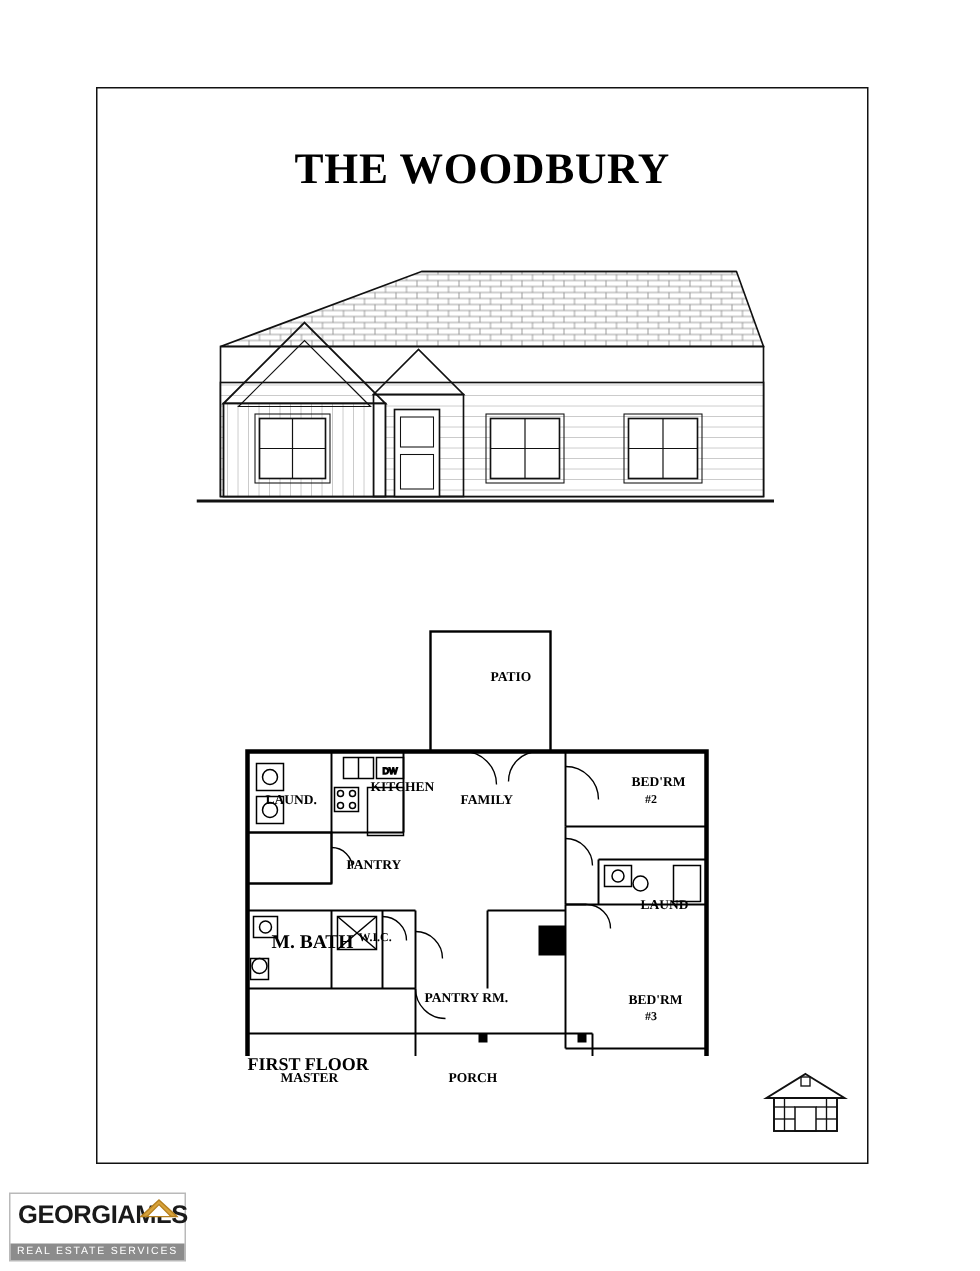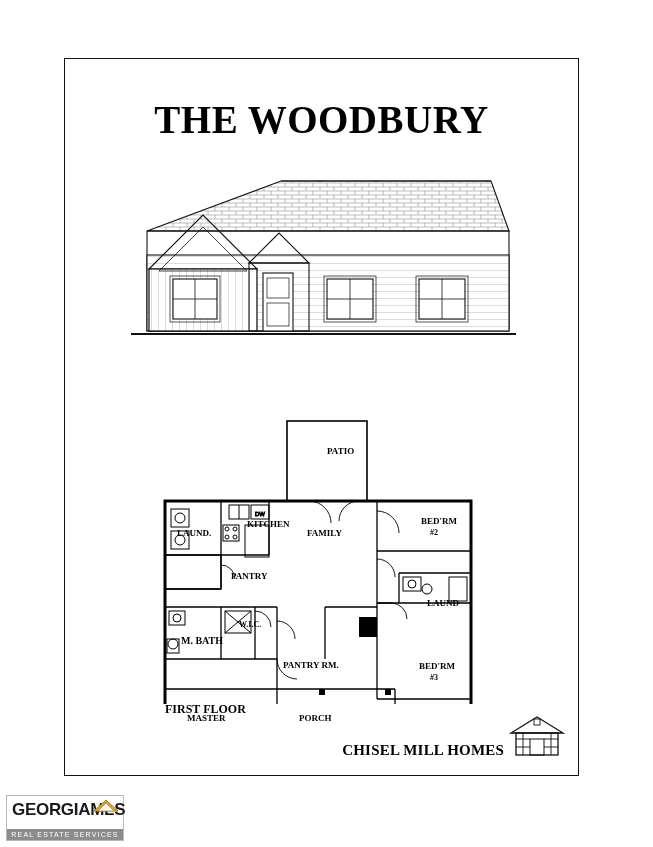--- a/index.html
+++ b/index.html
@@ -29,21 +29,21 @@
 
   
   #plan-title {
     position: absolute;
     left: 0;
     top: 38px;
     width: 100%;
     text-align: center;
     font-family: "Liberation Serif", serif;
     font-weight: bold;
-    font-size: 39px;
+    font-size: 29px;
     letter-spacing: 0.5px;
     color: #000;
   }
 
   
   #elevation {
     position: absolute;
     left: 66px;
     top: 100px;
     width: 385px;
@@ -301,33 +301,32 @@
     </svg>
 
     <div class="room-label" style="left:168px;top:88px;font-size:9px;">PATIO</div>
     <div class="room-label" style="left:18px;top:170px;font-size:9px;">LAUND.</div>
     <div class="room-label" style="left:88px;top:161px;font-size:9px;">KITCHEN</div>
     <div class="room-label" style="left:25px;top:213px;font-size:9px;padding-left:47px;">PANTRY</div>
     <div class="room-label" style="left:148px;top:170px;font-size:9px;">FAMILY</div>
     <div class="room-label" style="left:262px;top:158px;font-size:9px;">BED'RM</div>
     <div class="room-label" style="left:271px;top:170px;font-size:8px;">#2</div>
     <div class="room-label" style="left:268px;top:240px;font-size:9px;">LAUND</div>
-    <div class="room-label" style="left:22px;top:262px;font-size:10px;margin-top:15px;">M. BATH</div>
+    <div class="room-label" style="left:22px;top:262px;font-size:13px;">M. BATH</div>
     <div class="room-label" style="left:80px;top:262px;font-size:8px;">W.I.C.</div>
     <div class="room-label" style="left:124px;top:302px;font-size:9px;">PANTRY RM.</div>
     <div class="room-label" style="left:260px;top:303px;font-size:9px;">BED'RM</div>
     <div class="room-label" style="left:271px;top:315px;font-size:8px;">#3</div>
     <div class="room-label" style="left:28px;top:355px;font-size:9px;">MASTER</div>
     <div class="room-label" style="left:140px;top:355px;font-size:9px;">PORCH</div>
   </div>
 
   <div id="first-floor-label">FIRST FLOOR</div>
 
   <div id="builder-block">
-    <div id="builder-name">CHISEL MILL HOMES</div>
     <div>
       <svg width="58" height="44" viewBox="0 0 58 44" xmlns="http://www.w3.org/2000/svg">
         <polygon points="29,2 55,18 3,18" fill="none" stroke="#111" stroke-width="1.3"></polygon>
         <rect x="8" y="18" width="42" height="22" fill="none" stroke="#111" stroke-width="1.3"></rect>
         <rect x="22" y="24" width="14" height="16" fill="none" stroke="#111" stroke-width="1"></rect>
         <line x1="8" y1="24" x2="22" y2="24" stroke="#111" stroke-width="0.9"></line>
         <line x1="36" y1="24" x2="50" y2="24" stroke="#111" stroke-width="0.9"></line>
         <line x1="8" y1="32" x2="22" y2="32" stroke="#111" stroke-width="0.9"></line>
         <line x1="36" y1="32" x2="50" y2="32" stroke="#111" stroke-width="0.9"></line>
         <line x1="15" y1="18" x2="15" y2="40" stroke="#111" stroke-width="0.9"></line>

